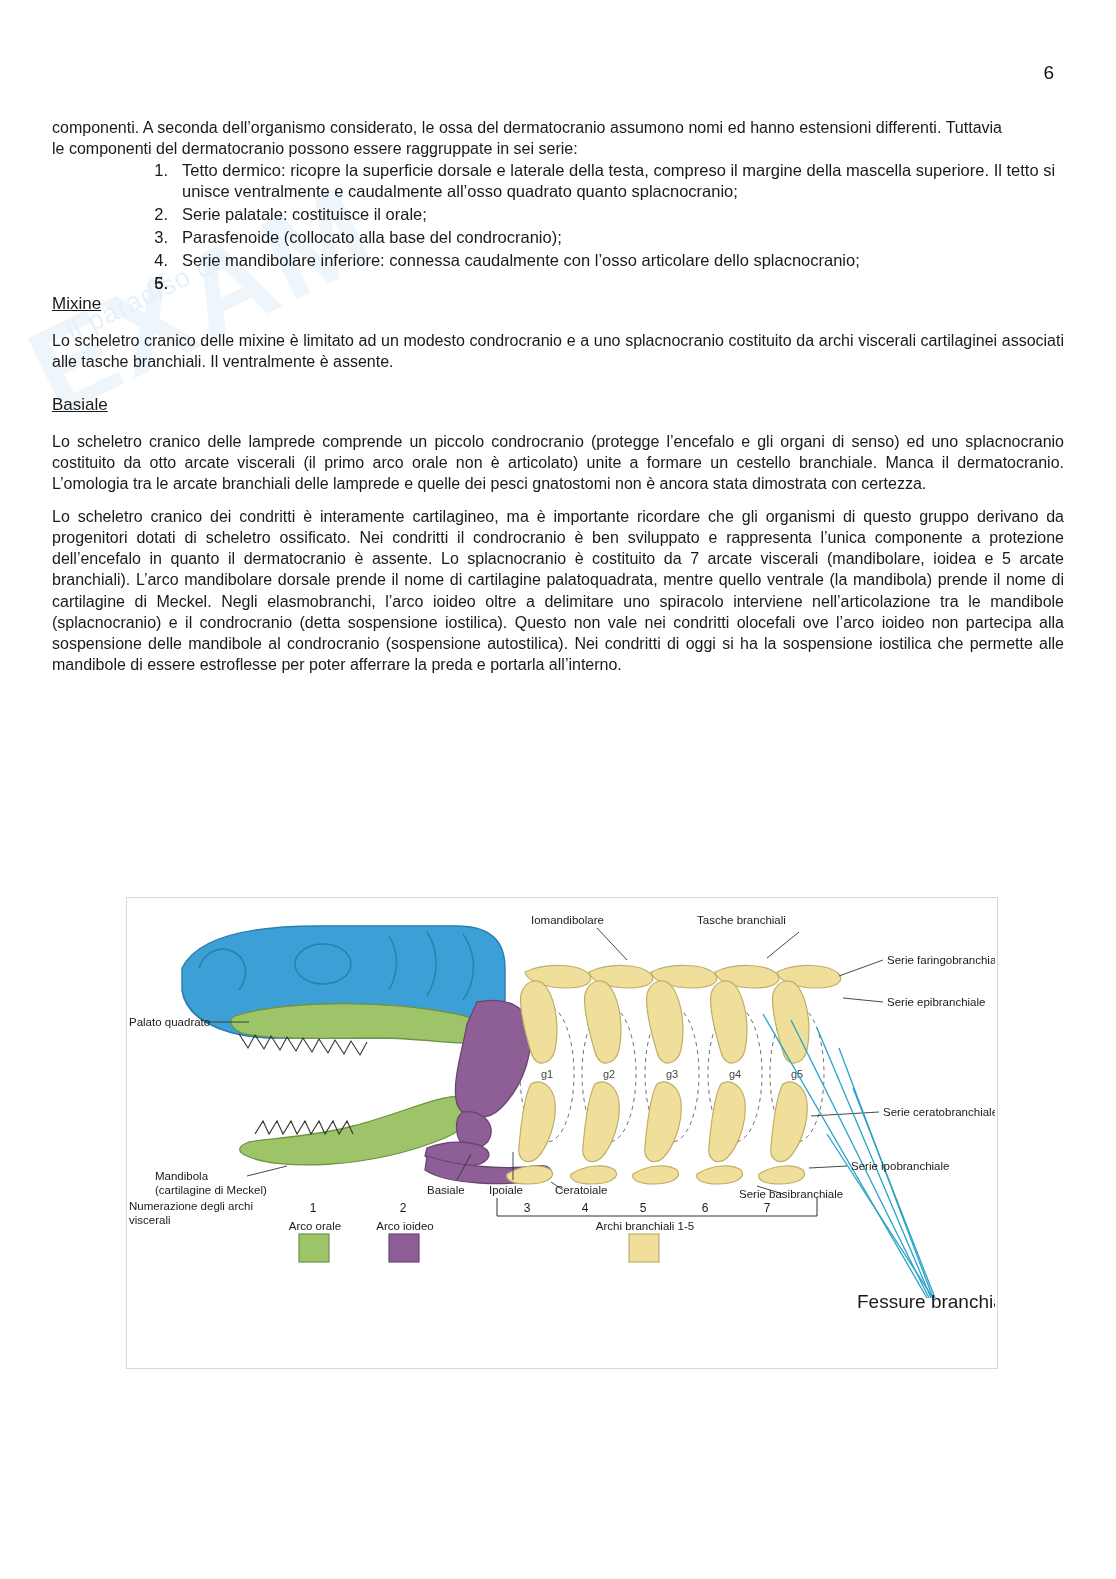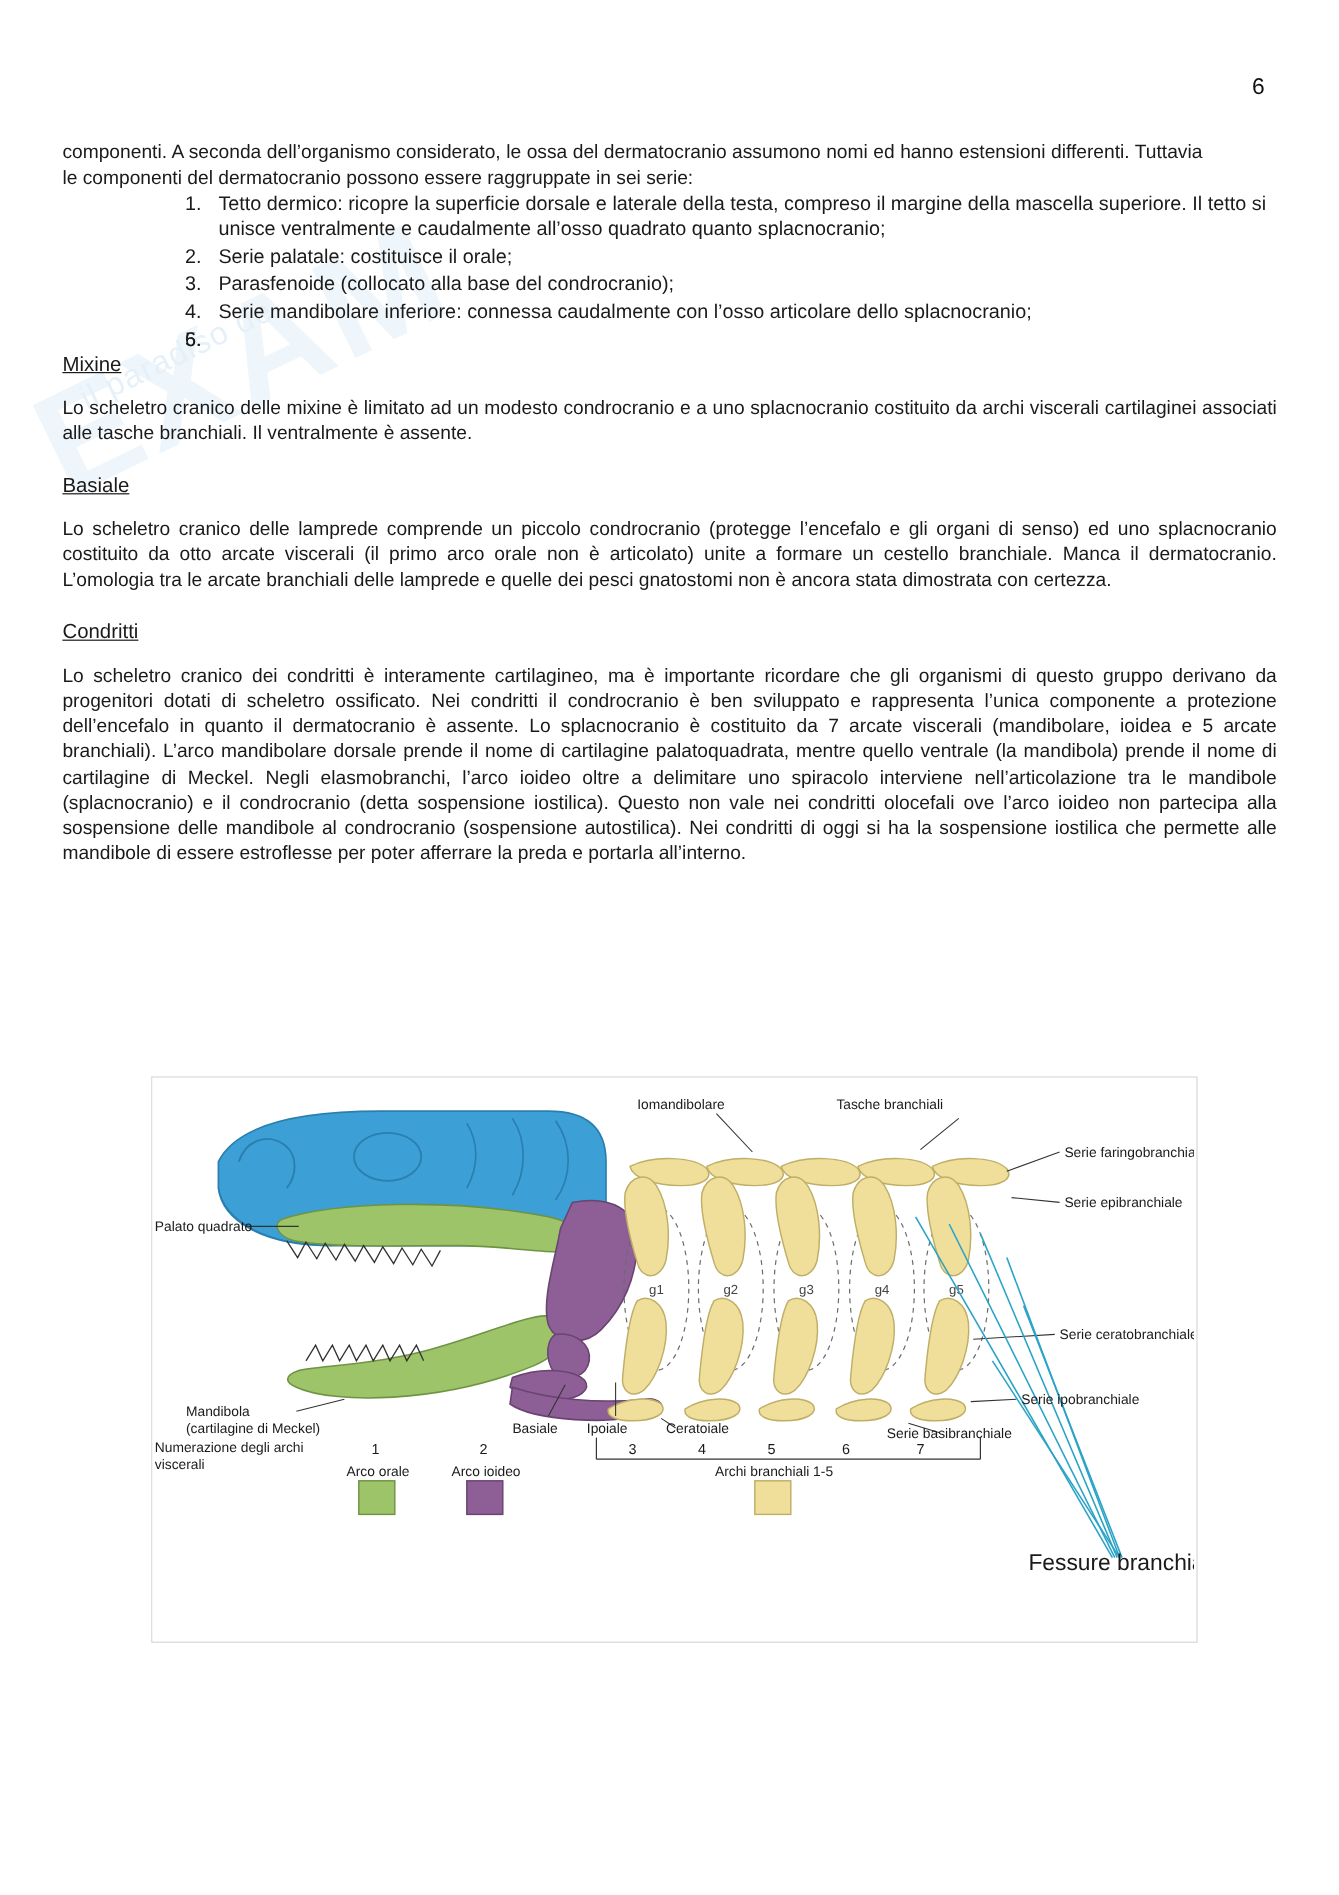--- a/index.html
+++ b/index.html
@@ -140,21 +140,20 @@
         <li><span class="num">5.</span></li>
         <li><span class="num">6.</span></li>
       </ol>
 
       <div class="sect-head">Mixine</div>
       <p class="para">Lo scheletro cranico delle mixine è limitato ad un modesto condrocranio e a uno splacnocranio costituito da archi viscerali cartilaginei associati alle tasche branchiali. Il ventralmente è assente.</p>
 
       <div class="sect-head">Basiale</div>
       <p class="para">Lo scheletro cranico delle lamprede comprende un piccolo condrocranio (protegge l’encefalo e gli organi di senso) ed uno splacnocranio costituito da otto arcate viscerali (il primo arco orale non è articolato) unite a formare un cestello branchiale. Manca il dermatocranio. L’omologia tra le arcate branchiali delle lamprede e quelle dei pesci gnatostomi non è ancora stata dimostrata con certezza.</p>
 
-      <div class="sect-head">Condritti</div>
       <p class="para">Lo scheletro cranico dei condritti è interamente cartilagineo, ma è importante ricordare che gli organismi di questo gruppo derivano da progenitori dotati di scheletro ossificato. Nei condritti il condrocranio è ben sviluppato e rappresenta l’unica componente a protezione dell’encefalo in quanto il dermatocranio è assente. Lo splacnocranio è costituito da 7 arcate viscerali (mandibolare, ioidea e 5 arcate branchiali). L’arco mandibolare dorsale prende il nome di cartilagine palatoquadrata, mentre quello ventrale (la mandibola) prende il nome di cartilagine di Meckel. Negli elasmobranchi, l’arco ioideo oltre a delimitare uno spiracolo interviene nell’articolazione tra le mandibole (splacnocranio) e il condrocranio (detta sospensione iostilica). Questo non vale nei condritti olocefali ove l’arco ioideo non partecipa alla sospensione delle mandibole al condrocranio (sospensione autostilica). Nei condritti di oggi si ha la sospensione iostilica che permette alle mandibole di essere estroflesse per poter afferrare la preda e portarla all’interno.</p>
     </div>
 
     <div class="figure">
       <svg class="fig-svg" width="868" height="468" viewBox="0 0 868 468" xmlns="http://www.w3.org/2000/svg">
         <rect x="0" y="0" width="868" height="468" fill="#ffffff"></rect>
 
         <g>
           <path d="M55 70 C70 40 120 28 190 28 L330 28 C365 28 378 45 378 70 L378 108 C378 128 360 140 330 140 L150 140 C90 140 58 118 55 92 Z" fill="#3c9fd6" stroke="#2b7fae" stroke-width="1.4"></path>
           <path d="M72 70 C78 52 96 46 110 56 C122 65 120 82 112 92" fill="none" stroke="#2b7fae" stroke-width="1.6"></path>

